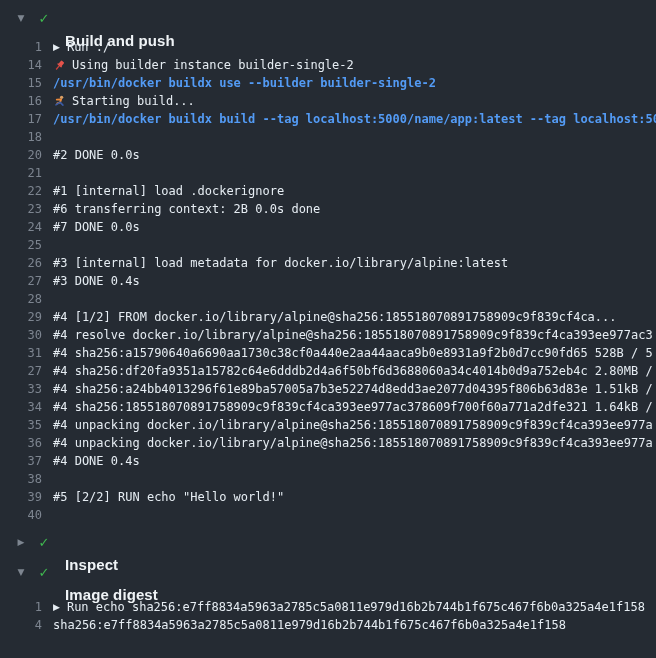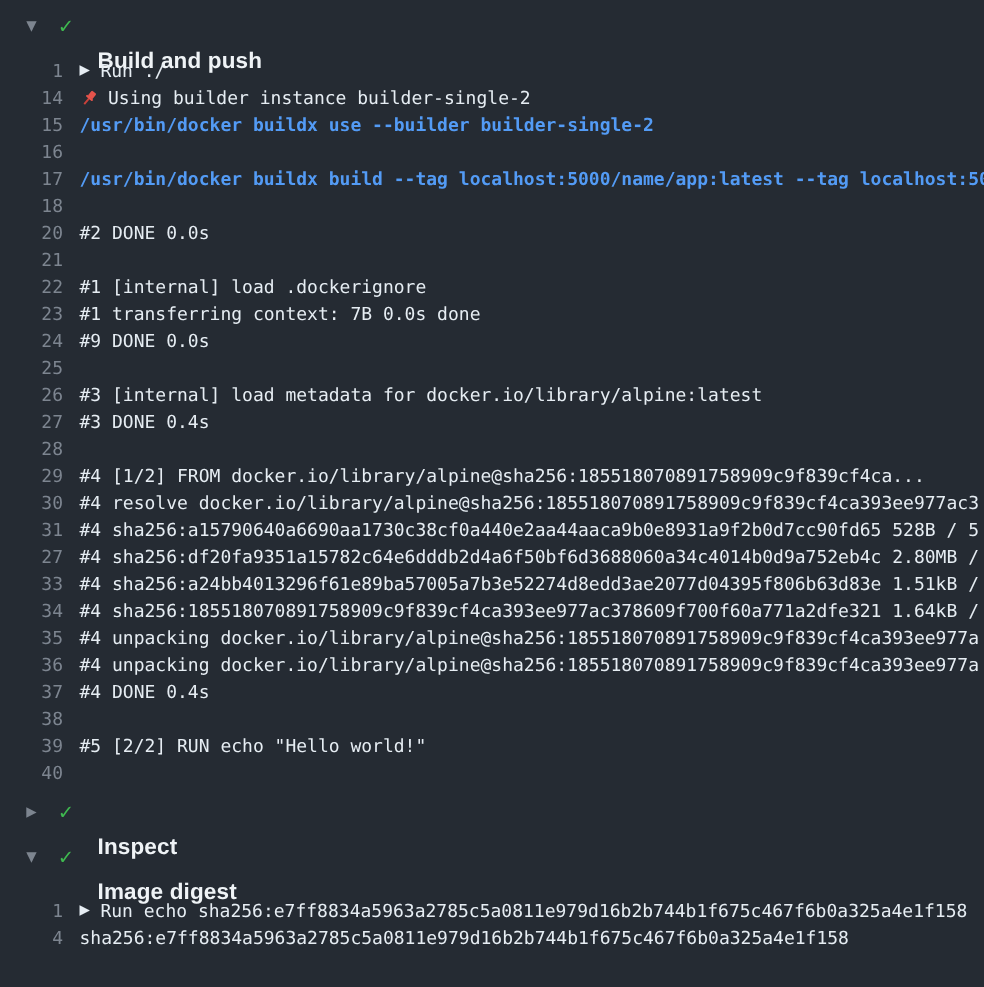--- a/index.html
+++ b/index.html
@@ -103,20 +103,25 @@
               </svg></span><span>Using builder instance builder-single-2</span></span>
   </div>
 
   <div class="log-line">
     <span class="line-num">15</span>
     <span class="line-content command"><span>/usr/bin/docker buildx use --builder builder-single-2</span></span>
   </div>
 
   <div class="log-line">
     <span class="line-num">16</span>
+    <span class="line-content"><span class="icon"><svg class="emoji-svg" width="13" height="13" viewBox="0 0 16 16">
+                <circle cx="10.6" cy="2.8" r="2" fill="#d9a066"></circle>
+                <path d="M4.6 5.6 L10 5.4 L8.8 9 L5.2 10.2" stroke="#e8883a" stroke-width="2.2" fill="none" stroke-linecap="round" stroke-linejoin="round"></path>
+                <path d="M8.8 9 L12.2 12.4 M8.8 9 L3.6 12.2" stroke="#3b5ba5" stroke-width="2" fill="none" stroke-linecap="round"></path>
+              </svg></span><span>Starting build...</span></span>
   </div>
 
   <div class="log-line">
     <span class="line-num">17</span>
     <span class="line-content command"><span>/usr/bin/docker buildx build --tag localhost:5000/name/app:latest --tag localhost:50</span></span>
   </div>
 
   <div class="log-line">
     <span class="line-num">18</span>
   </div>
@@ -132,26 +137,26 @@
     <span class="line-content"><span></span></span>
   </div>
 
   <div class="log-line">
     <span class="line-num">22</span>
     <span class="line-content"><span>#1 [internal] load .dockerignore</span></span>
   </div>
 
   <div class="log-line">
     <span class="line-num">23</span>
-    <span class="line-content"><span>#1 transferring context: 7B 0.0s done</span></span>
+    <span class="line-content"><span>#6 transferring context: 2B 0.0s done</span></span>
   </div>
 
   <div class="log-line">
     <span class="line-num">24</span>
-    <span class="line-content"><span>#9 DONE 0.0s</span></span>
+    <span class="line-content"><span>#7 DONE 0.0s</span></span>
   </div>
 
   <div class="log-line">
     <span class="line-num">25</span>
     <span class="line-content"><span></span></span>
   </div>
 
   <div class="log-line">
     <span class="line-num">26</span>
     <span class="line-content"><span>#3 [internal] load metadata for docker.io/library/alpine:latest</span></span>

